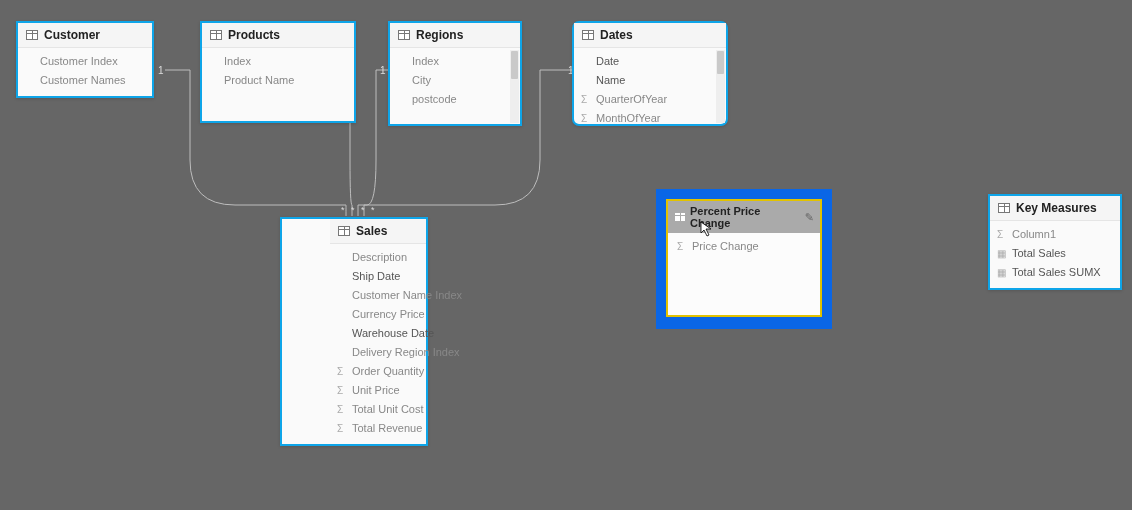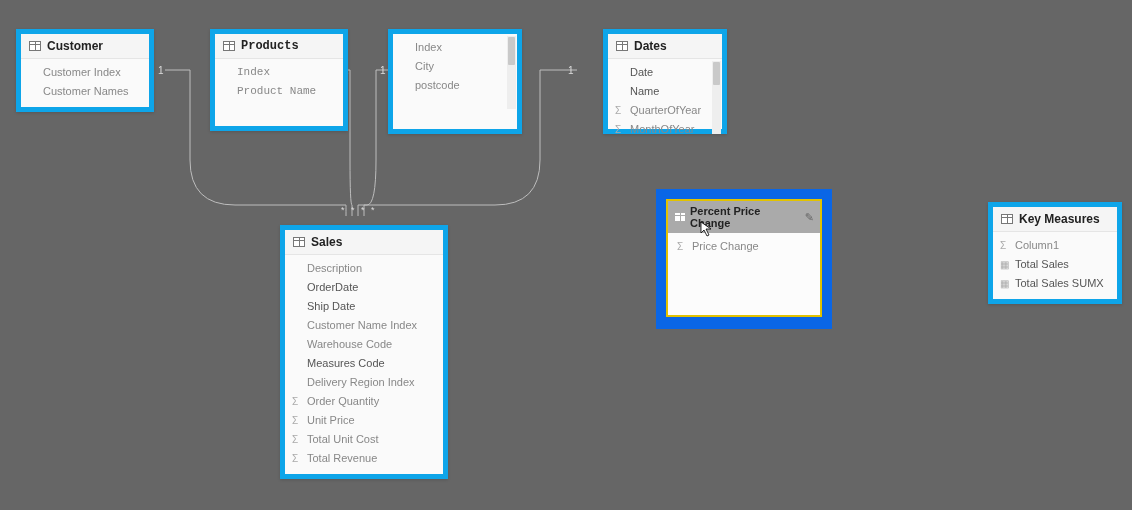--- a/index.html
+++ b/index.html
@@ -13,23 +13,22 @@
   }
   .canvas { position: absolute; inset: 0; }
   svg.connectors { position: absolute; inset: 0; width: 1132px; height: 510px; pointer-events: none; }
   .conn { stroke: #bdbdbd; stroke-width: 1; fill: none; }
   .endlabel { font-size: 10px; fill: #ddd; font-family: "Segoe UI", Arial, sans-serif; }
   .star { font-size: 9px; fill: #ddd; letter-spacing: 2px; }
 
   .tbl {
     position: absolute;
     background: #fafafa;
-    border: 5px solid #0ea5e9;
+    border: 2px solid #0ea5e9;
     box-shadow: 0 1px 3px rgba(0,0,0,0.15);
-    margin-top: 8px;
   }
   .tbl-head {
     display: flex;
     align-items: center;
     gap: 6px;
     padding: 5px 8px;
     border-bottom: 1px solid #e5e5e5;
     background: #f5f5f5;
     font-weight: 600;
     font-size: 12px;
@@ -140,54 +139,58 @@
     <div class="tbl-body">
       <div class="col-row dim">
           <span>Customer Index</span>
         </div>
       <div class="col-row dim">
           <span>Customer Names</span>
         </div>
     </div>
   </div>
 
-  <div class="tbl" style="left:210px; top:21px; width:138px; height:102px;font-family:Liberation Mono, monospace;">
+  <div class="tbl" style="left:200px; top:21px; width:156px; height:102px;">
     <div class="tbl-head">
       <span class="ticon"></span>
       <span>Products</span>
     </div>
     <div class="tbl-body">
       <div class="col-row dim">
           <span>Index</span>
         </div>
       <div class="col-row dim">
           <span>Product Name</span>
         </div>
     </div>
   </div>
 
   <div class="tbl" style="left:388px; top:21px; width:134px; height:105px;">
+    <div class="tbl-head">
+      <span class="ticon"></span>
+      <span>Regions</span>
+    </div>
     <div class="tbl-body" style="height:77px; overflow:hidden;">
       <div class="col-row dim">
           <span>Index</span>
         </div>
       <div class="col-row dim">
           <span>City</span>
         </div>
       <div class="col-row dim">
           <span>postcode</span>
         </div>
 
       <div class="scrollbar">
         <div class="scroll-thumb" style="top:1px; height:28px;"></div>
       </div>
     </div>
   </div>
 
-  <div class="tbl" style="left:603px; top:21px; width:124px; height:105px;">
+  <div class="tbl" style="left:572px; top:21px; width:156px; height:105px;border-radius:7px;">
     <div class="tbl-head">
       <span class="ticon"></span>
       <span>Dates</span>
     </div>
     <div class="tbl-body" style="height:77px; overflow:hidden;">
       <div class="col-row">
           <span>Date</span>
         </div>
       <div class="col-row">
           <span>Name</span>
@@ -200,43 +203,40 @@
           <span class="sigma">Σ</span>
           <span>MonthOfYear</span>
         </div>
 
       <div class="scrollbar">
         <div class="scroll-thumb" style="top:1px; height:23px;"></div>
       </div>
     </div>
   </div>
 
-  <div class="tbl" style="left:280px; top:217px; width:168px;">
+  <div class="tbl" style="left:280px; top:217px; width:148px;padding-left:48px;">
     <div class="tbl-head">
       <span class="ticon"></span>
       <span>Sales</span>
     </div>
     <div class="tbl-body">
       <div class="col-row dim">
           <span>Description</span>
         </div>
       <div class="col-row">
-          <span>OrderDate</span>
-        </div>
-      <div class="col-row">
           <span>Ship Date</span>
         </div>
       <div class="col-row dim">
           <span>Customer Name Index</span>
         </div>
       <div class="col-row dim">
-          <span>Warehouse Code</span>
-        </div>
-      <div class="col-row">
-          <span>Measures Code</span>
+          <span>Currency Price</span>
+        </div>
+      <div class="col-row">
+          <span>Warehouse Date</span>
         </div>
       <div class="col-row dim">
           <span>Delivery Region Index</span>
         </div>
       <div class="col-row dim has-sigma">
           <span class="sigma">Σ</span>
           <span>Order Quantity</span>
         </div>
       <div class="col-row dim has-sigma">
           <span class="sigma">Σ</span>

